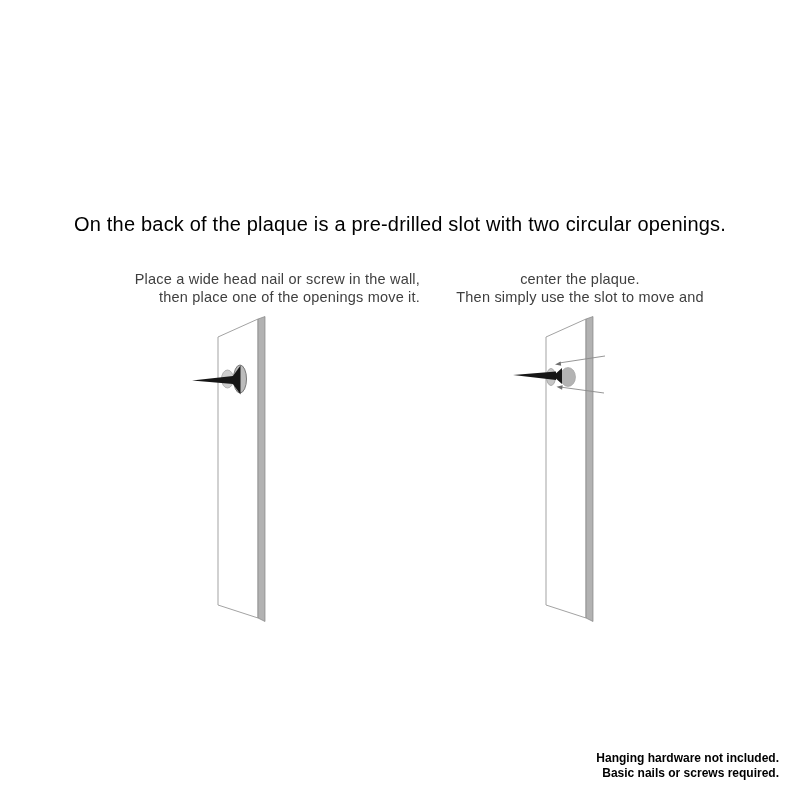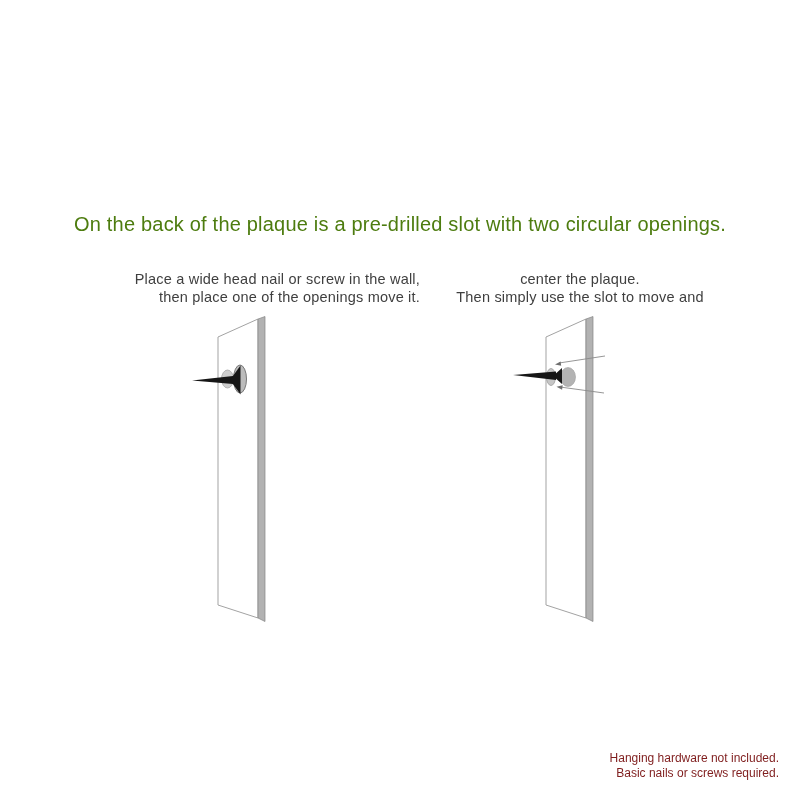--- a/index.html
+++ b/index.html
@@ -10,21 +10,21 @@
     position: relative;
     overflow: hidden;
     color: #3f3f3f;
   }
   .title {
     position: absolute;
     top: 213px; left: 0; width: 800px;
     text-align: center;
     font-size: 20px;
     letter-spacing: 0.2px;
-    color: #4d7c0f;
+    color: #000000;
   }
   .caption {
     position: absolute;
     top: 271px;
     width: 360px;
     text-align: center;
     font-size: 14.5px;
     line-height: 17.5px;
     letter-spacing: 0.2px;
     color: #3f3f3f;
@@ -37,21 +37,22 @@
     width: 140px; height: 330px;
   }
   .figure-left  { left: 170px; }
   .figure-right { left: 498px; }
   .footnote {
     position: absolute;
     top: 751px; right: 21px;
     text-align: right;
     font-size: 12px;
     line-height: 15px;
-    color: #7f1d1d;
+    color: #000000;
+    font-weight: bold;
   }
 </style>
 </head>
 <body>
 
 <div class="title">On the back of the plaque is a pre-drilled slot with two circular openings.</div>
 
 <div class="caption caption-left">
   <div>Place a wide head nail or screw in the wall,</div>
   <div>then place one of the openings move it.</div>

